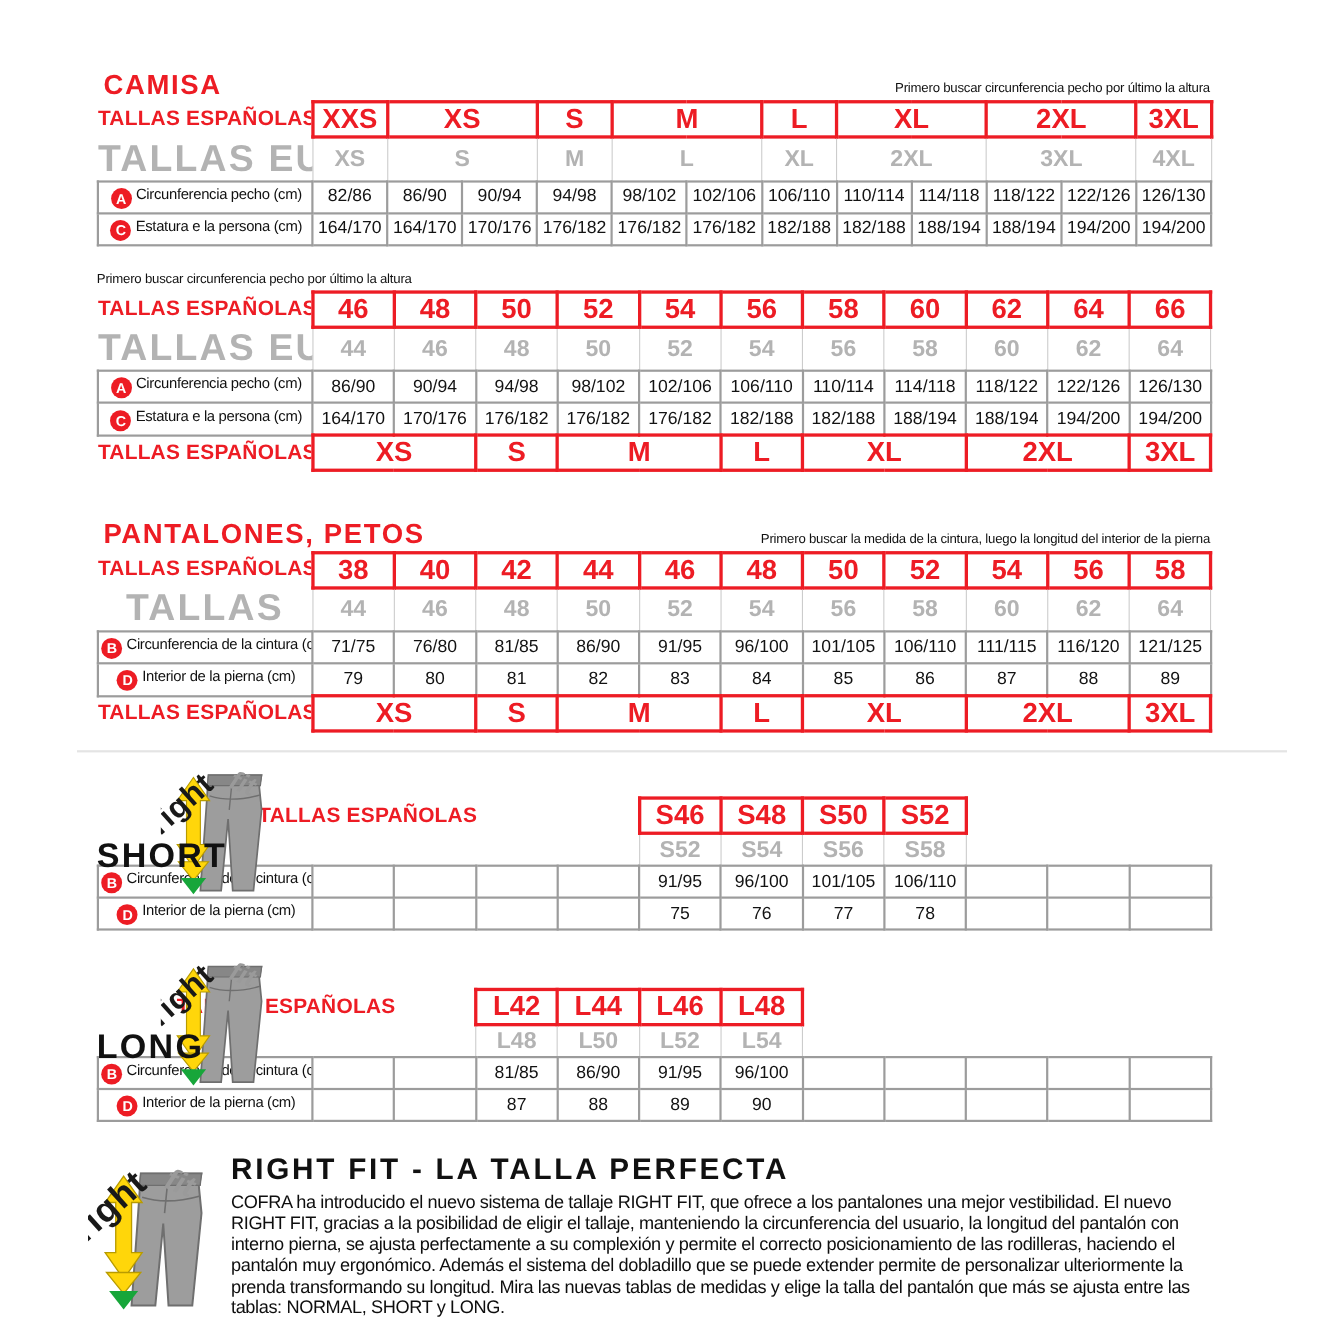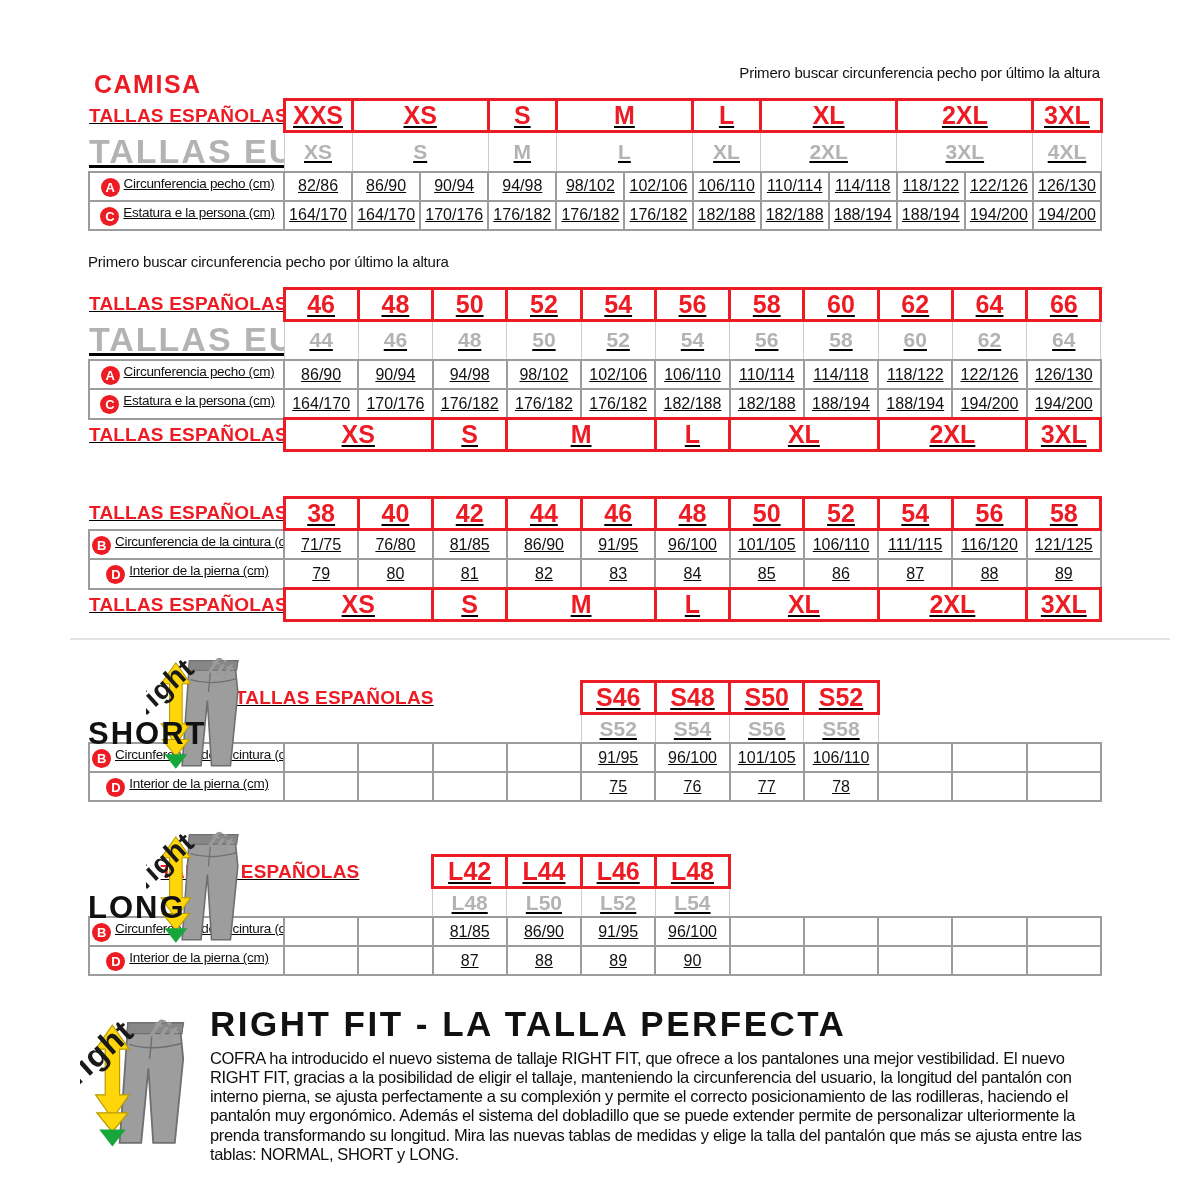--- a/index.html
+++ b/index.html
@@ -2,23 +2,23 @@
 <html><head>
 <meta charset="utf-8">
 <style>
   :root{ --red:#ed1c24; --graytxt:#b3b3b3; --bdr:#9c9c9c; }
   html,body{margin:0;padding:0;background:#fff;}
   body{width:1200px;height:1200px;overflow:hidden;font-family:"Liberation Sans",sans-serif;}
   .page{position:relative;width:1200px;height:1200px;box-sizing:border-box;padding:64px 0 0 88px;background:#fff;}
 
   .sec-head{display:flex;justify-content:space-between;align-items:flex-end;width:1012px;margin-bottom:1px;}
   .sec-title{margin:0;color:var(--red);font-size:25px;font-weight:bold;letter-spacing:1.5px;padding-left:6px;line-height:1.05;}
-  .note{font-size:15px;color:#111;letter-spacing:-0.2px;padding-bottom:16px;}
-
-  table.size{border-collapse:collapse;table-layout:fixed;width:1012px;text-decoration:underline;}
+  .note{font-size:12px;color:#111;letter-spacing:-0.2px;padding-bottom:3px;}
+
+  table.size{border-collapse:collapse;table-layout:fixed;width:1012px;}
   table.size td{text-align:center;padding:0;height:27px;overflow:hidden;white-space:nowrap;vertical-align:middle;}
   td.red{border:3px solid var(--red);color:var(--red);font-weight:bold;font-size:25px;margin-left:32px;}
   td.gray{border:1px solid #ccc;color:var(--graytxt);font-weight:bold;font-size:21px;height:30px;}
   td.val{border:2px solid var(--bdr);color:#121212;font-size:16px;}
   td.none{border:none;}
   td.lab-es{color:var(--red);font-weight:bold;font-size:19px;text-align:right;padding-right:9px;letter-spacing:0.2px;}
   td.lab-eu{color:var(--graytxt);font-weight:bold;font-size:34px;text-align:left;padding-left:6px;letter-spacing:2px;}
   td.lab-data{border:2px solid var(--bdr);text-align:left;padding-left:4px;font-size:13.5px;color:#111;letter-spacing:-0.3px;}
   td.lab-none{border:none;}
   .badge{display:inline-block;width:19px;height:19px;line-height:19px;border-radius:50%;background:var(--red);color:#fff;font-weight:bold;font-size:13px;text-align:center;margin:0 4px 0 2px;vertical-align:-4px;}
@@ -29,21 +29,21 @@
 
   .fit-sec{position:relative;}
   #sec-short{margin-top:40px;}
   #sec-long{margin-top:52px;}
   .fit-logo{position:absolute;left:58px;top:-34px;width:108px;height:126px;}
   .fit-title{position:absolute;left:0;top:36px;margin:0;font-size:31px;font-weight:bold;color:#111;letter-spacing:2px;}
 
   .bottom{display:flex;margin-top:28px;width:1012px;}
   .logo-big{width:120px;height:148px;margin-left:-8px;flex:none;}
   .info{margin-left:10px;width:884px;}
-  .rf-title{margin:0 0 5px 0;font-size:35px;font-weight:bold;color:#111;letter-spacing:2.5px;}
+  .rf-title{margin:0 0 5px 0;font-size:27px;font-weight:bold;color:#111;letter-spacing:2.5px;}
   .rf-text{margin:0;font-size:16.5px;line-height:1.16;color:#0e0e0e;letter-spacing:-0.35px;}
 </style>
 </head>
 <body>
 
 <svg width="0" height="0" style="position:absolute" aria-hidden="true">
   <defs>
     <symbol id="rightfit" viewBox="0 0 100 120">
       <g>
         <path d="M40 14 L86 14 L84 24 L86 44 L79 114 L61 114 L57 52 L51 114 L33 114 L38 44 Z" fill="#9d9d9d" stroke="#6f6f6f" stroke-width="1.5"></path>
@@ -225,20 +225,24 @@
             <td class="red">L</td>
             <td class="red" colspan="2">XL</td>
             <td class="red" colspan="2">2XL</td>
             <td class="red">3XL</td>
           </tr>
         </tbody>
       </table>
   </section>
 
   <section class="sec" id="sec-pantalones">
+    <div class="sec-head">
+      <h2 class="sec-title">PANTALONES, PETOS</h2>
+      <div class="note">Primero buscar la medida de la cintura, luego la longitud del interior de la pierna</div>
+    </div>
     <table class="size">
         <colgroup>
           <col style="width: 195px;">
           <col style="width: 74.2727px;">
           <col style="width: 74.2727px;">
           <col style="width: 74.2727px;">
           <col style="width: 74.2727px;">
           <col style="width: 74.2727px;">
           <col style="width: 74.2727px;">
           <col style="width: 74.2727px;">
@@ -256,20 +260,34 @@
             <td class="red">44</td>
             <td class="red">46</td>
             <td class="red">48</td>
             <td class="red">50</td>
             <td class="red">52</td>
             <td class="red">54</td>
             <td class="red">56</td>
             <td class="red">58</td>
           </tr>
           <tr>
+            <td class="lab-eu"><span>TALLAS</span></td>
+            <td class="gray">44</td>
+            <td class="gray">46</td>
+            <td class="gray">48</td>
+            <td class="gray">50</td>
+            <td class="gray">52</td>
+            <td class="gray">54</td>
+            <td class="gray">56</td>
+            <td class="gray">58</td>
+            <td class="gray">60</td>
+            <td class="gray">62</td>
+            <td class="gray">64</td>
+          </tr>
+          <tr>
             <td class="lab-data"><span class="badge">B</span><span>Circunferencia de la cintura (cm)</span></td>
             <td class="val">71/75</td>
             <td class="val">76/80</td>
             <td class="val">81/85</td>
             <td class="val">86/90</td>
             <td class="val">91/95</td>
             <td class="val">96/100</td>
             <td class="val">101/105</td>
             <td class="val">106/110</td>
             <td class="val">111/115</td>

